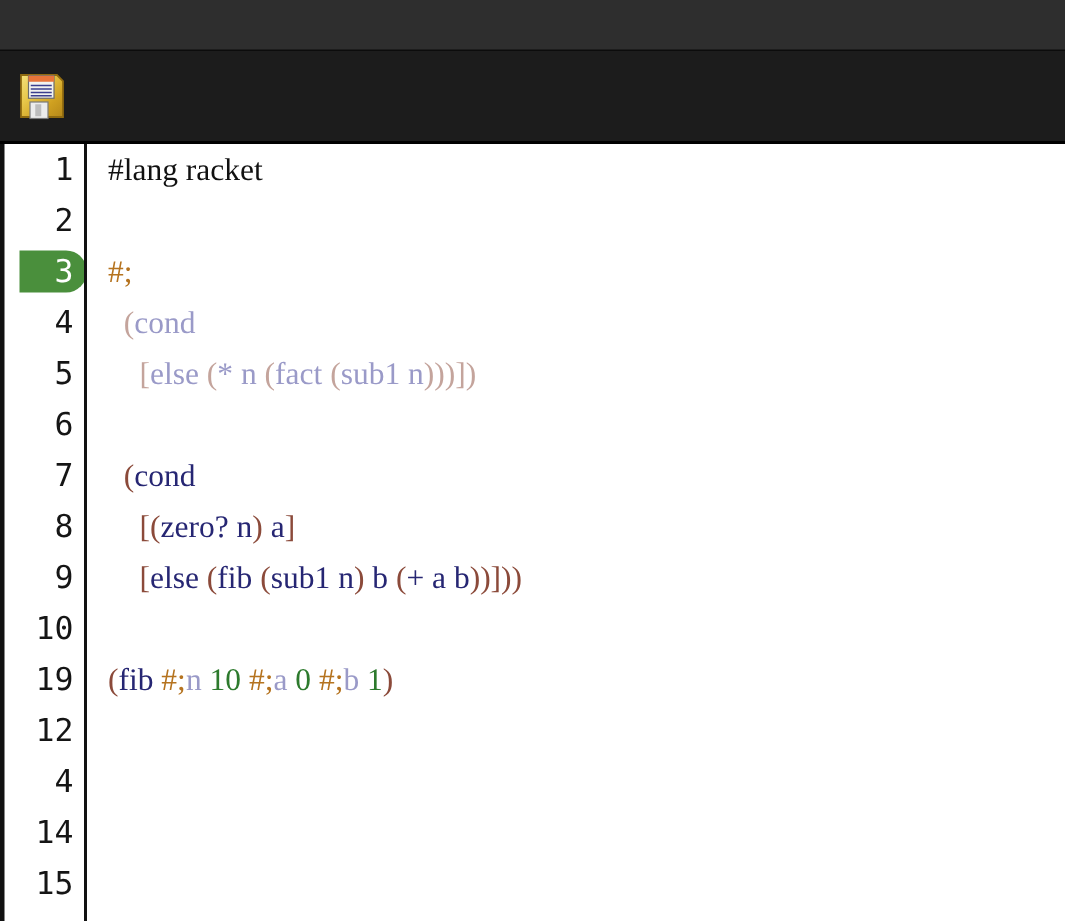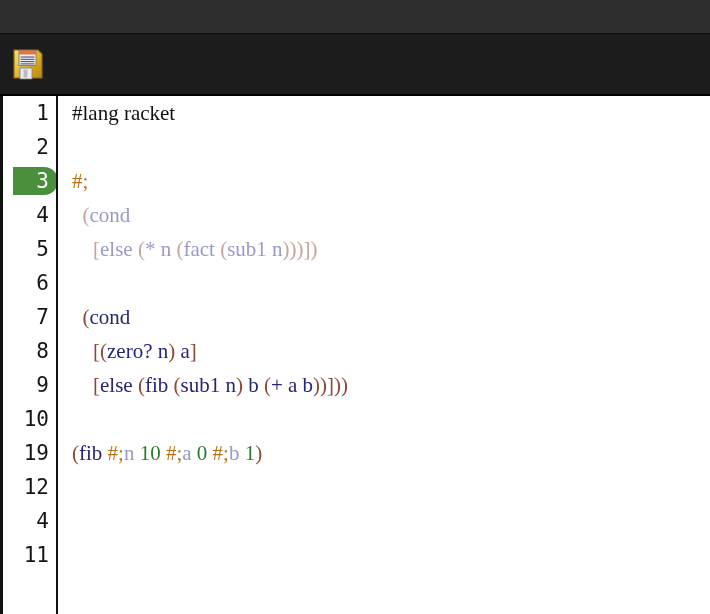--- a/index.html
+++ b/index.html
@@ -208,21 +208,22 @@
       <div class="lnum"><span>4</span></div>
       <div class="lnum"><span>5</span></div>
       <div class="lnum"><span>6</span></div>
       <div class="lnum"><span>7</span></div>
       <div class="lnum"><span>8</span></div>
       <div class="lnum"><span>9</span></div>
       <div class="lnum"><span>10</span></div>
       <div class="lnum"><span>19</span></div>
       <div class="lnum"><span>12</span></div>
       <div class="lnum"><span>4</span></div>
-      <div class="lnum"><span>11</span></div>
+      <div class="lnum"><span>14</span></div>
+      <div class="lnum"><span>15</span></div>
       <div class="gutter-rule"></div>
     </div>
 
     <div class="code-pane" id="code-pane">
         <div class="codeline"><span class="t-plain">#lang racket</span></div>
         <div class="codeline">&nbsp;</div>
         <div class="codeline"><span class="t-hash">#;</span></div>
         <div class="codeline"><span>  </span><span class="f-paren">(</span><span class="f-id">cond</span></div>
         <div class="codeline"><span>    </span><span class="f-paren">[</span><span class="f-id">else</span><span> </span><span class="f-paren">(</span><span class="f-id">*</span><span> </span><span class="f-id">n</span><span> </span><span class="f-paren">(</span><span class="f-id">fact</span><span> </span><span class="f-paren">(</span><span class="f-id">sub1</span><span> </span><span class="f-id">n</span><span class="f-paren">)))])</span></div>
         <div class="codeline">&nbsp;</div>

